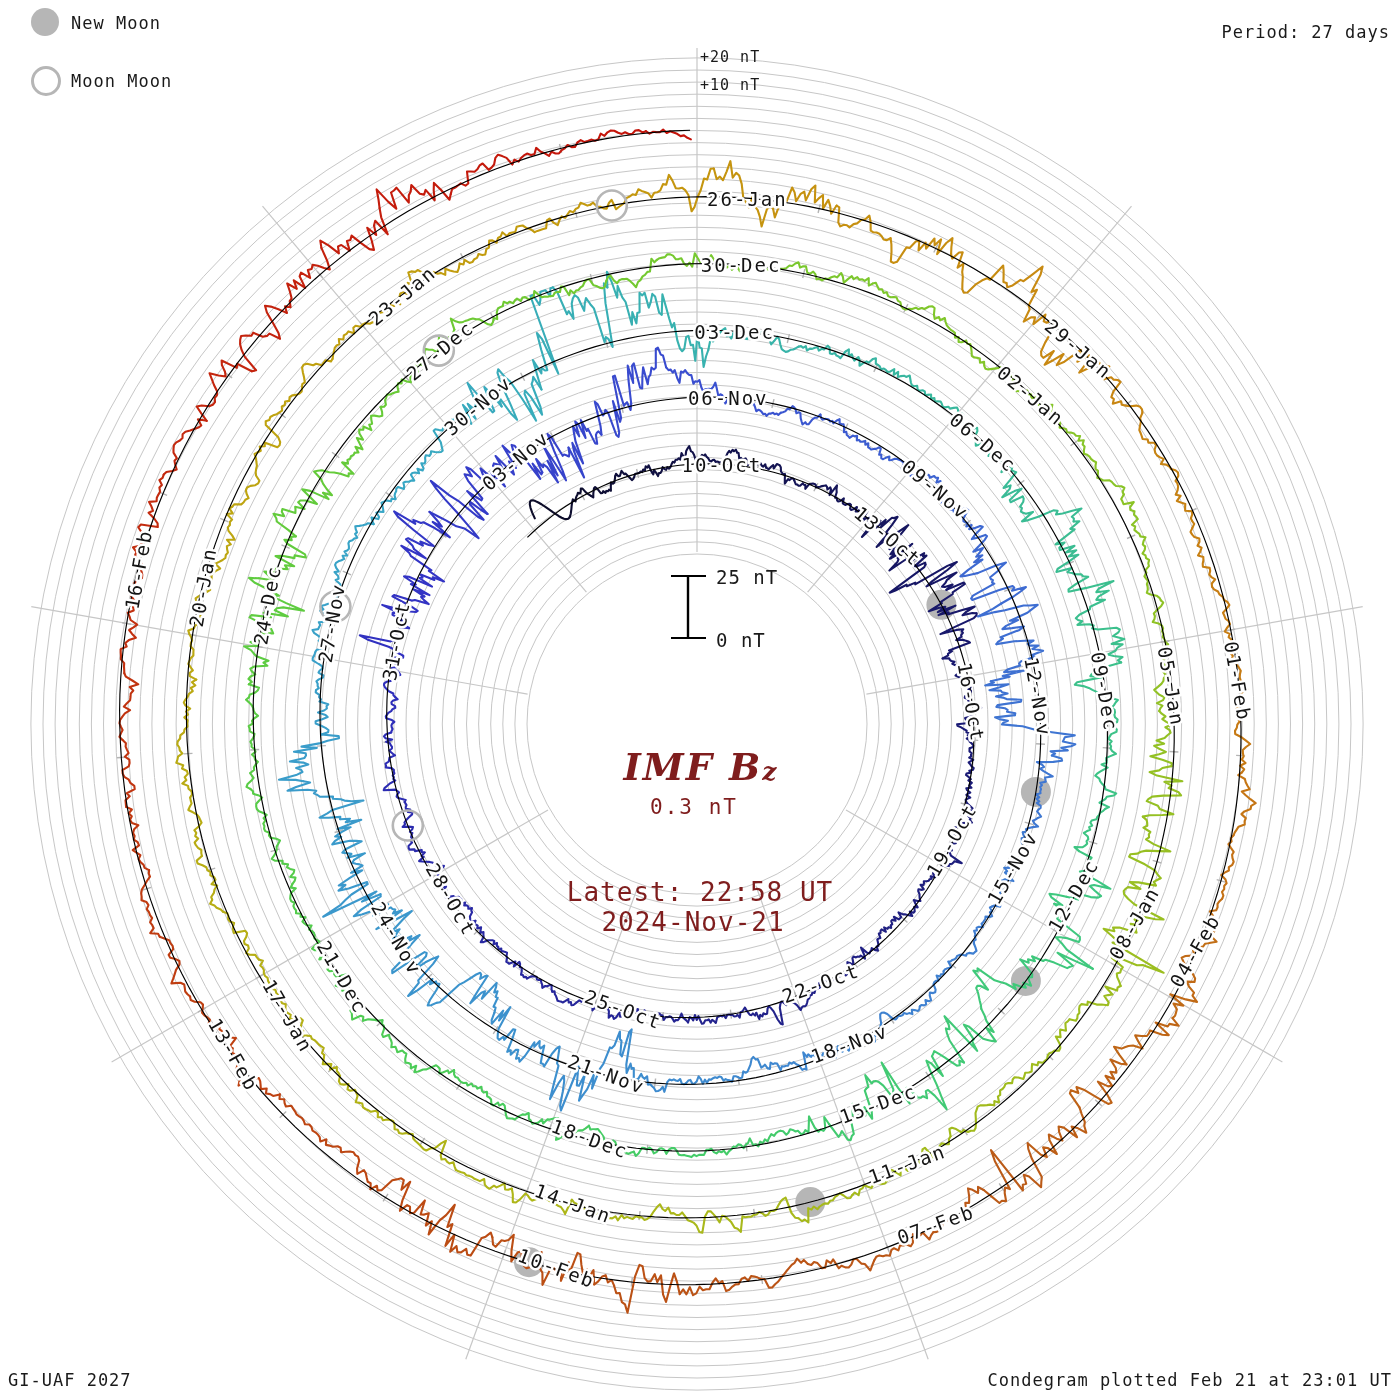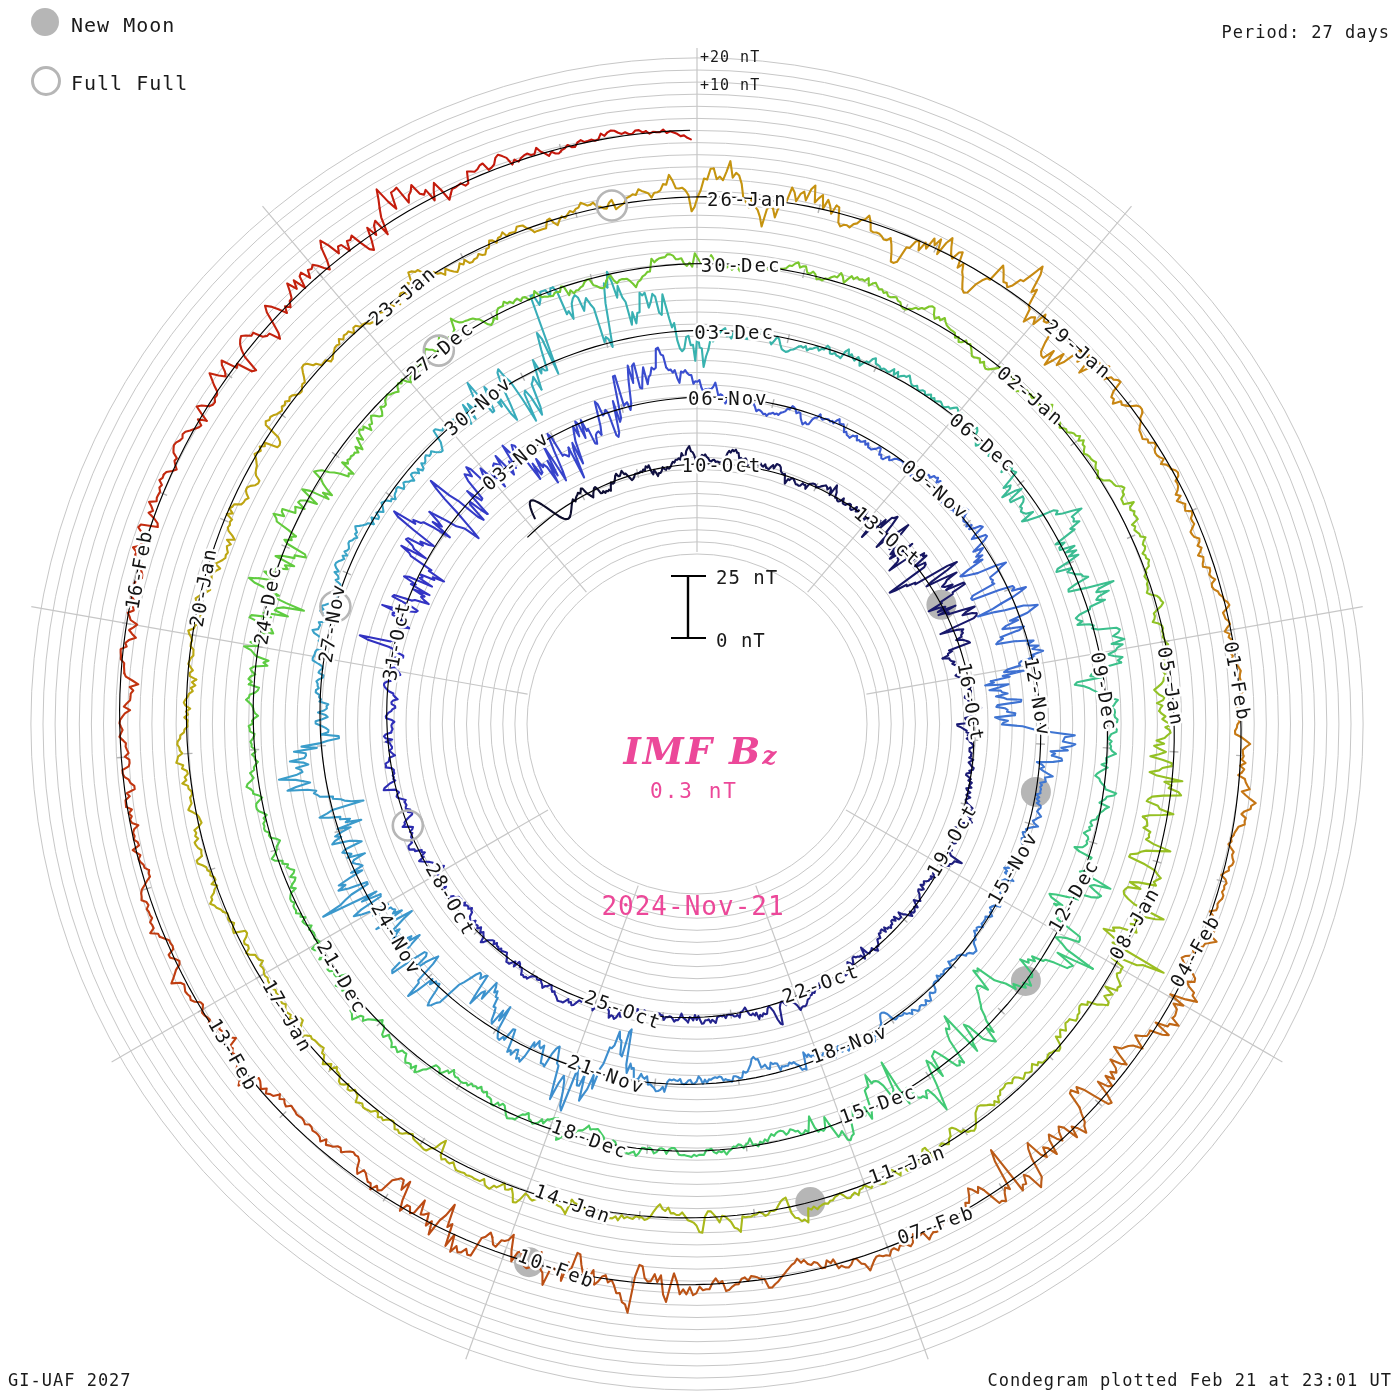--- a/index.html
+++ b/index.html
@@ -1,27 +1,27 @@
 <!DOCTYPE html>
 <html><head>
 <meta charset="utf-8">
 <style>
   html,body{margin:0;padding:0;background:#ffffff;}
   #stage{position:relative;width:1400px;height:1400px;background:#ffffff;overflow:hidden;
          font-family:"DejaVu Sans Mono","Liberation Mono",monospace;}
   #plot{position:absolute;left:0;top:0;}
   .txt{position:absolute;color:#1a1a1a;white-space:pre;}
-  .legend-label{font-size:20px;letter-spacing:1px;}
+  .legend-label{font-size:17px;letter-spacing:1px;}
   .legend-swatch{position:absolute;width:28px;height:28px;border-radius:50%;}
   .swatch-new{background:#b6b6b6;}
   .swatch-full{background:#ffffff;border:3px solid #b6b6b6;width:24px;height:24px;}
   .corner{font-size:17px;letter-spacing:1px;}
   .nt-label{font-size:15px;letter-spacing:1px;}
   .scale-label{font-size:19px;letter-spacing:1px;}
-  .center-red{color:#ec4899;text-align:right;transform:translateX(-50%);}
+  .center-red{color:#7f1d1d;text-align:right;transform:translateX(-50%);margin-top:16px;}
   .title-main{font-family:"DejaVu Serif","Liberation Serif",serif;font-style:italic;font-weight:bold;font-size:37px;letter-spacing:2px;}
   .title-sub{font-family:"DejaVu Serif","Liberation Serif",serif;font-style:italic;font-weight:bold;font-size:25px;}
   .value-line{font-size:21px;letter-spacing:2px;}
   .latest-line{font-size:26px;letter-spacing:1px;line-height:30px;}
 </style>
 </head>
 <body>
 
 <div id="stage">
 
@@ -551,28 +551,29 @@
       <text x="0" y="0" transform="translate(232.4 1055.4) rotate(60.0)" text-anchor="middle" dominant-baseline="middle" font-family="&quot;DejaVu Sans Mono&quot;,&quot;Liberation Mono&quot;,monospace" font-size="19px" letter-spacing="2" fill="#141414" stroke="#ffffff" stroke-width="5" paint-order="stroke" stroke-linejoin="round">13-Feb</text>
       <text x="0" y="0" transform="translate(139.9 569.5) rotate(-80.0)" text-anchor="middle" dominant-baseline="middle" font-family="&quot;DejaVu Sans Mono&quot;,&quot;Liberation Mono&quot;,monospace" font-size="19px" letter-spacing="2" fill="#141414" stroke="#ffffff" stroke-width="5" paint-order="stroke" stroke-linejoin="round">16-Feb</text>
       <line x1="688" y1="576" x2="688" y2="638" stroke="#000" stroke-width="2.4"></line>
       <line x1="671" y1="576" x2="706" y2="576" stroke="#000" stroke-width="2"></line>
       <line x1="671" y1="638" x2="706" y2="638" stroke="#000" stroke-width="2"></line>
     </svg>
 
   <div class="legend-swatch swatch-new" style="left:31px;top:8px;"></div>
   <div class="txt legend-label" style="left:71px;top:13px;">New Moon</div>
   <div class="legend-swatch swatch-full" style="left:31px;top:66px;"></div>
-  <div class="txt legend-label" style="left:71px;top:71px;">Full Full</div>
+  <div class="txt legend-label" style="left:71px;top:71px;">Moon Moon</div>
 
   <div class="txt corner" style="right:10px;top:22px;">Period: 27 days</div>
   <div class="txt corner" style="left:8px;bottom:10px;">GI-UAF 2027</div>
   <div class="txt corner" style="right:8px;bottom:10px;">Condegram plotted Feb 21 at 23:01 UT</div>
 
   <div class="txt nt-label" style="left:700px;top:48px;">+20 nT</div>
   <div class="txt nt-label" style="left:700px;top:76px;">+10 nT</div>
 
   <div class="txt scale-label" style="left:716px;top:566px;">25 nT</div>
   <div class="txt scale-label" style="left:716px;top:629px;">0 nT</div>
 
   <div class="txt center-red" style="left:700px;top:729px;"><span class="title-main">IMF B</span><span class="title-sub">z</span></div>
   <div class="txt center-red value-line" style="left:694px;top:779px;">0.3 nT</div>
+  <div class="txt center-red latest-line" style="left:700px;top:861px;">Latest: 22:58 UT</div>
   <div class="txt center-red latest-line" style="left:693px;top:891px;">2024-Nov-21</div>
 </div>
 
 </body></html>

